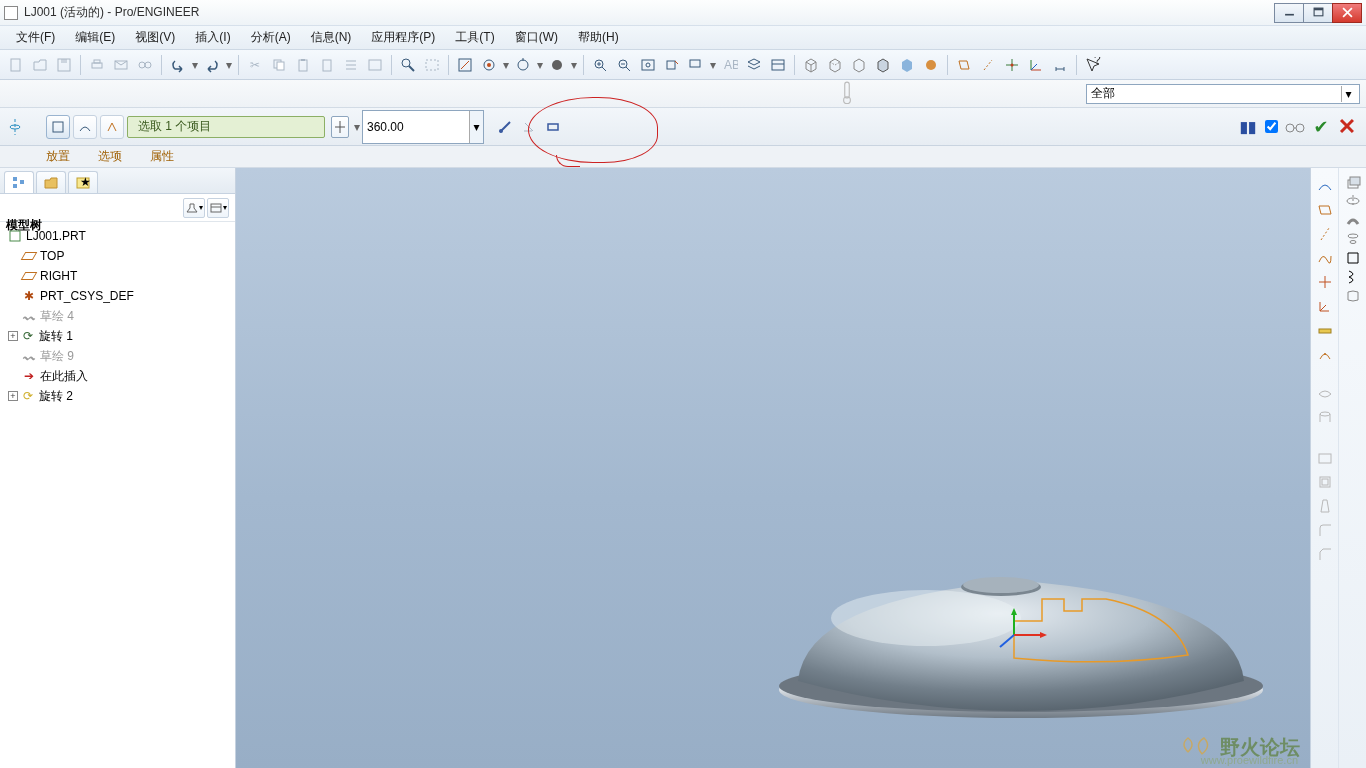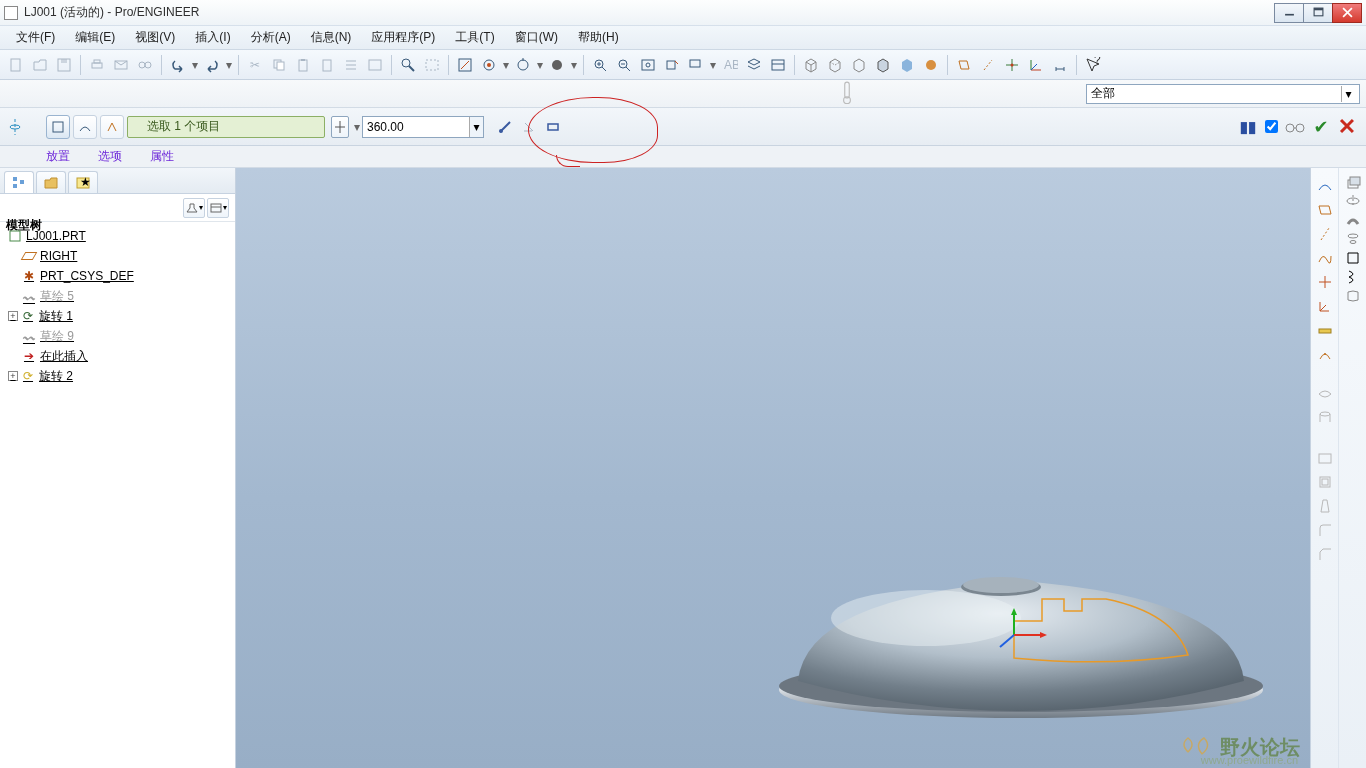--- a/index.html
+++ b/index.html
@@ -32,45 +32,45 @@
 .sel-box{width:274px;height:20px;border:1px solid #8ea6bf;background:#fff;display:flex;align-items:center;padding:0 4px;}
 .sel-box span{flex:1;}
 .sel-box .arr{width:14px;height:16px;border-left:1px solid #aaa;display:flex;align-items:center;justify-content:center;}
 
 
 .dash-row{height:38px;background:linear-gradient(#f2f6fa,#e7edf3);border-bottom:1px solid #c9d4e0;display:flex;align-items:center;padding:0 6px;}
 .dash-left{display:flex;align-items:center;}
 .dash-axis{width:14px;height:18px;margin:0 24px 0 2px;}
 .dash-btn{width:24px;height:24px;border:1px solid #c6d2e0;border-radius:3px;display:flex;align-items:center;justify-content:center;margin-right:3px;background:linear-gradient(#fff,#eef4fa);}
 .dash-btn.active{background:linear-gradient(#fff,#dbe7f3);border-color:#9ab4d0;}
-.dash-pick{border:1px solid #8caf65;background:#e4f0d4;color:#3a5a1e;height:22px;width:198px;display:flex;align-items:center;padding:0 19px;border-radius:2px;}
+.dash-pick{border:1px solid #8caf65;background:#e4f0d4;color:#3a5a1e;height:22px;width:198px;display:flex;align-items:center;padding:0 10px;border-radius:2px;}
 .dim-box{width:18px;height:22px;border:1px solid #8ea6bf;border-radius:2px;margin:0 3px 0 6px;background:linear-gradient(#fff,#eef4fa);display:flex;align-items:center;justify-content:center;}
-.angle-in{width:122px;height:22px;border:1px solid #8ea6bf;display:flex;align-items:flex-start;}
+.angle-in{width:122px;height:34px;border:1px solid #8ea6bf;display:flex;align-items:flex-start;}
 .angle-in input{border:0;outline:0;width:100%;height:100%;padding:0 4px;font-size:12px;}
 .angle-in .dd{width:16px;height:100%;border-left:1px solid #aaa;display:flex;align-items:center;justify-content:center;background:#eef4fa;}
 .dash-right{margin-left:auto;display:flex;align-items:center;}
 .dash-ricon{width:22px;height:22px;margin:0 2px;display:flex;align-items:center;justify-content:center;}
 .pause{color:#2a4ea0;font-weight:bold;font-size:15px;}
 .check-g{color:#2a8a2a;font-size:18px;}
 .x-red{color:#c92a1e;font-size:22px;font-weight:bold;}
 
 
 .dash-sub{height:22px;background:#eef2f6;border-bottom:1px solid #d2dbe5;display:flex;align-items:center;padding-left:46px;}
-.dash-sub span{margin-right:28px;color:#6d28d9;}
+.dash-sub span{margin-right:28px;color:#a16207;}
 
 
 .main{display:flex;height:600px;}
 .side{width:236px;background:#fff;border-right:1px solid #c6d2e0;display:flex;flex-direction:column;}
 .side-tabs{height:26px;background:linear-gradient(#f2f6fa,#e4ebf2);display:flex;align-items:flex-end;padding:0 4px;border-bottom:1px solid #c6d2e0;}
 .side-tab{width:30px;height:22px;border:1px solid #c6d2e0;border-bottom:none;border-radius:3px 3px 0 0;margin-right:2px;display:flex;align-items:center;justify-content:center;background:linear-gradient(#fbfdff,#e9f0f7);}
 .side-tab.active{background:#fff;}
 .side-head{height:28px;display:flex;align-items:center;padding:0 6px;border-bottom:1px solid #e0e6ec;}
 .side-head .ttl{font-weight:bold;flex:1;margin-top:36px;}
 .side-head .tool{width:22px;height:20px;border:1px solid #c6d2e0;margin-left:2px;border-radius:2px;display:flex;align-items:center;justify-content:center;background:linear-gradient(#fff,#eef4fa);}
-.tree{padding:4px 2px;text-decoration:underline;}
+.tree{padding:4px 2px;}
 .tnode{display:flex;align-items:center;height:20px;padding-left:6px;}
 .tnode .exp{width:10px;height:10px;border:1px solid #888;font-size:9px;line-height:8px;text-align:center;margin-right:3px;color:#444;background:#fff;}
 .tnode .ico{width:14px;height:14px;margin-right:4px;display:flex;align-items:center;justify-content:center;}
 .tnode.gray{color:#9a9a9a;}
 .tnode .txt{white-space:nowrap;}
 .datum-ico{width:12px;height:8px;border:1px solid #c07020;transform:skewX(-30deg);}
 .csys-ico{color:#b04a10;font-size:12px;}
 .sketch-ico{color:#9a9a9a;}
 .rev-ico{color:#3a6a3a;}
 .ins-ico{color:#c02020;font-size:12px;}
@@ -504,29 +504,35 @@
             <svg width="12" height="12">
               <rect x="1" y="1" width="10" height="10" fill="none" stroke="#4a8a4a"></rect>
             </svg>
           </span>
           <span class="txt">LJ001.PRT</span>
         </div>
       <div class="tnode" style="padding-left:20px">
           <span class="ico">
             <div class="datum-ico"></div>
           </span>
+          <span class="txt">TOP</span>
+        </div>
+      <div class="tnode" style="padding-left:20px">
+          <span class="ico">
+            <div class="datum-ico"></div>
+          </span>
           <span class="txt">RIGHT</span>
         </div>
       <div class="tnode" style="padding-left:20px">
           <span class="ico csys-ico">✱</span>
           <span class="txt">PRT_CSYS_DEF</span>
         </div>
       <div class="tnode gray" style="padding-left:20px">
           <span class="ico sketch-ico">〰</span>
-          <span class="txt">草绘 5</span>
+          <span class="txt">草绘 4</span>
         </div>
       <div class="tnode" style="padding-left:6px">
           <span class="exp">+</span>
           <span class="ico rev-ico">⟳</span>
           <span class="txt">旋转 1</span>
         </div>
       <div class="tnode gray" style="padding-left:20px">
           <span class="ico sketch-ico">〰</span>
           <span class="txt">草绘 9</span>
         </div>

